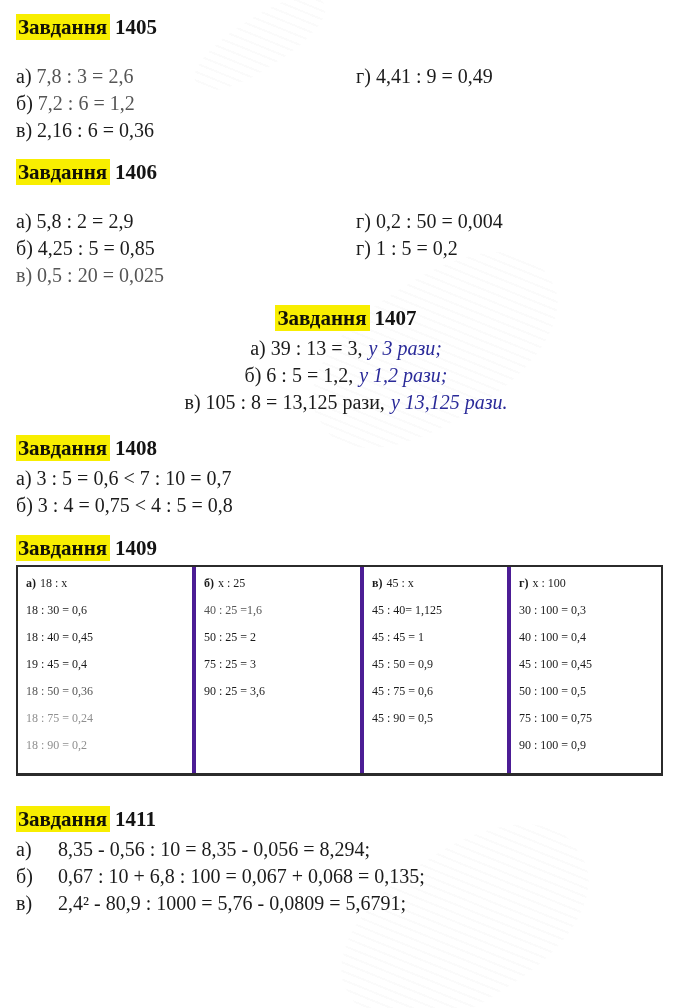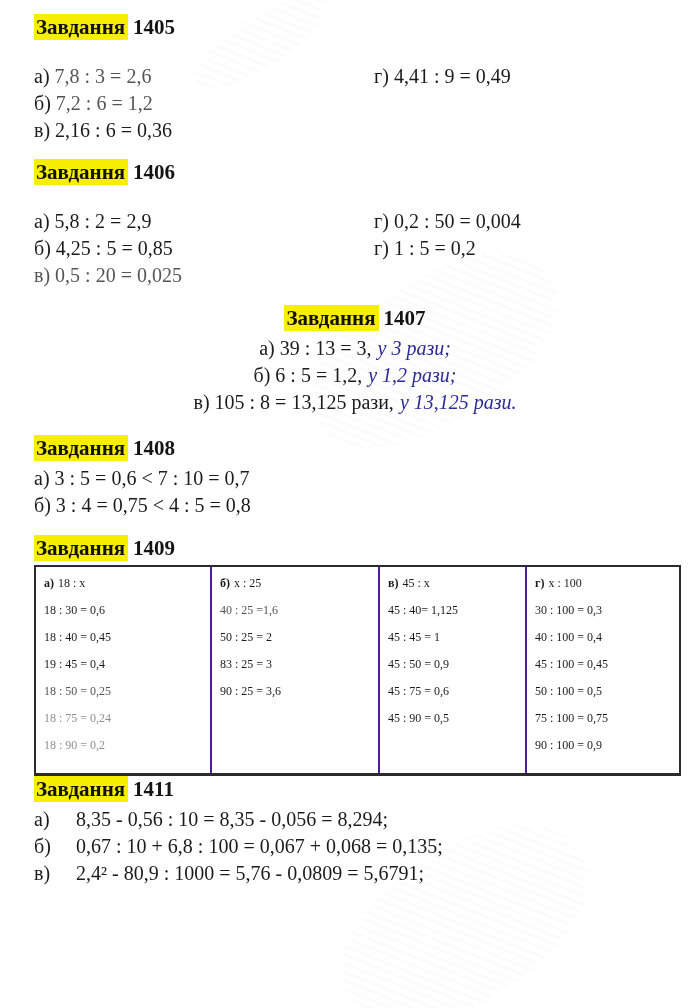--- a/index.html
+++ b/index.html
@@ -4,52 +4,52 @@
 <style>
   html,body{margin:0;padding:0;}
   body{
     width:700px;height:1008px;
     background:#ffffff;
     font-family:"Liberation Serif", serif;
     color:#1b1b1b;
     overflow:hidden;
     position:relative;
   }
-  .page{position:relative;z-index:2;padding:14px 24px 0 34px;}
+  .page{position:relative;z-index:2;padding:14px 24px 0 16px;}
 
   
   .hd{margin:0 0 4px 0;font-size:21px;line-height:26px;font-weight:bold;color:#121206;white-space:nowrap;}
   .hl{background:#f8ee00;padding:1px 3px 1px 2px;}
   .num{margin-left:5px;color:#141414;}
 
   
   .line{font-size:20px;line-height:27px;white-space:nowrap;}
   .lbl{margin-right:5px;}
   .note{font-style:italic;color:#2a2a99;margin-left:6px;}
   .cols{display:flex;margin-top:23px;}
   .col-l{width:340px;flex:0 0 340px;}
   .col-r{flex:1;}
 
   .sec1405{margin-bottom:15px;}
   .sec1406{margin-bottom:16px;}
   .sec1407{margin-bottom:19px;text-align:center;}
   .sec1408{margin-bottom:16px;}
   .sec1409{margin-bottom:0;}
-  .sec1411{}
+  .sec1411{margin-top:30px;}
 
   
   .t1409{
     display:grid;
     grid-template-columns:174px 168px 147px auto;
     width:643px;
     border:2px solid #2b2b2b;
     border-bottom-width:3px;
     margin-top:2px;
   }
-  .t-col{padding:3px 4px 14px 8px;border-left:2px solid #4c1d95;}
+  .t-col{padding:3px 4px 14px 8px;border-left:4px solid #4c1d95;}
   .t-col:first-child{border-left:none;}
   .t-line{font-size:12px;line-height:27px;white-space:nowrap;}
   .t-head .t-letter{font-weight:bold;margin-right:4px;}
   .faded{color:#8f8f8f;}
   .semi{color:#555555;}
 
   
   .line-w .lbl{display:inline-block;width:42px;margin-right:0;}
 
   
@@ -113,30 +113,30 @@
 
   <section class="sec1409">
     <h2 class="hd"><span class="hl">Завдання</span><span class="num">1409</span></h2>
     <div class="t1409">
 
       <div class="t-col">
         <div class="t-line t-head"><span class="t-letter">а)</span><span>18 : x</span></div>
         <div class="t-line">18 : 30 = 0,6</div>
         <div class="t-line">18 : 40 = 0,45</div>
         <div class="t-line">19 : 45 = 0,4</div>
-        <div class="t-line semi">18 : 50 = 0,25</div>
+        <div class="t-line semi">18 : 50 = 0,36</div>
         <div class="t-line faded">18 : 75 = 0,24</div>
         <div class="t-line faded">18 : 90 = 0,2</div>
       </div>
 
       <div class="t-col">
         <div class="t-line t-head"><span class="t-letter">б)</span><span>x : 25</span></div>
         <div class="t-line semi">40 : 25 =1,6</div>
         <div class="t-line">50 : 25 = 2</div>
-        <div class="t-line">83 : 25 = 3</div>
+        <div class="t-line">75 : 25 = 3</div>
         <div class="t-line">90 : 25 = 3,6</div>
       </div>
 
       <div class="t-col">
         <div class="t-line t-head"><span class="t-letter">в)</span><span>45 : x</span></div>
         <div class="t-line">45 : 40= 1,125</div>
         <div class="t-line">45 : 45 = 1</div>
         <div class="t-line">45 : 50 = 0,9</div>
         <div class="t-line">45 : 75 = 0,6</div>
         <div class="t-line">45 : 90 = 0,5</div>

